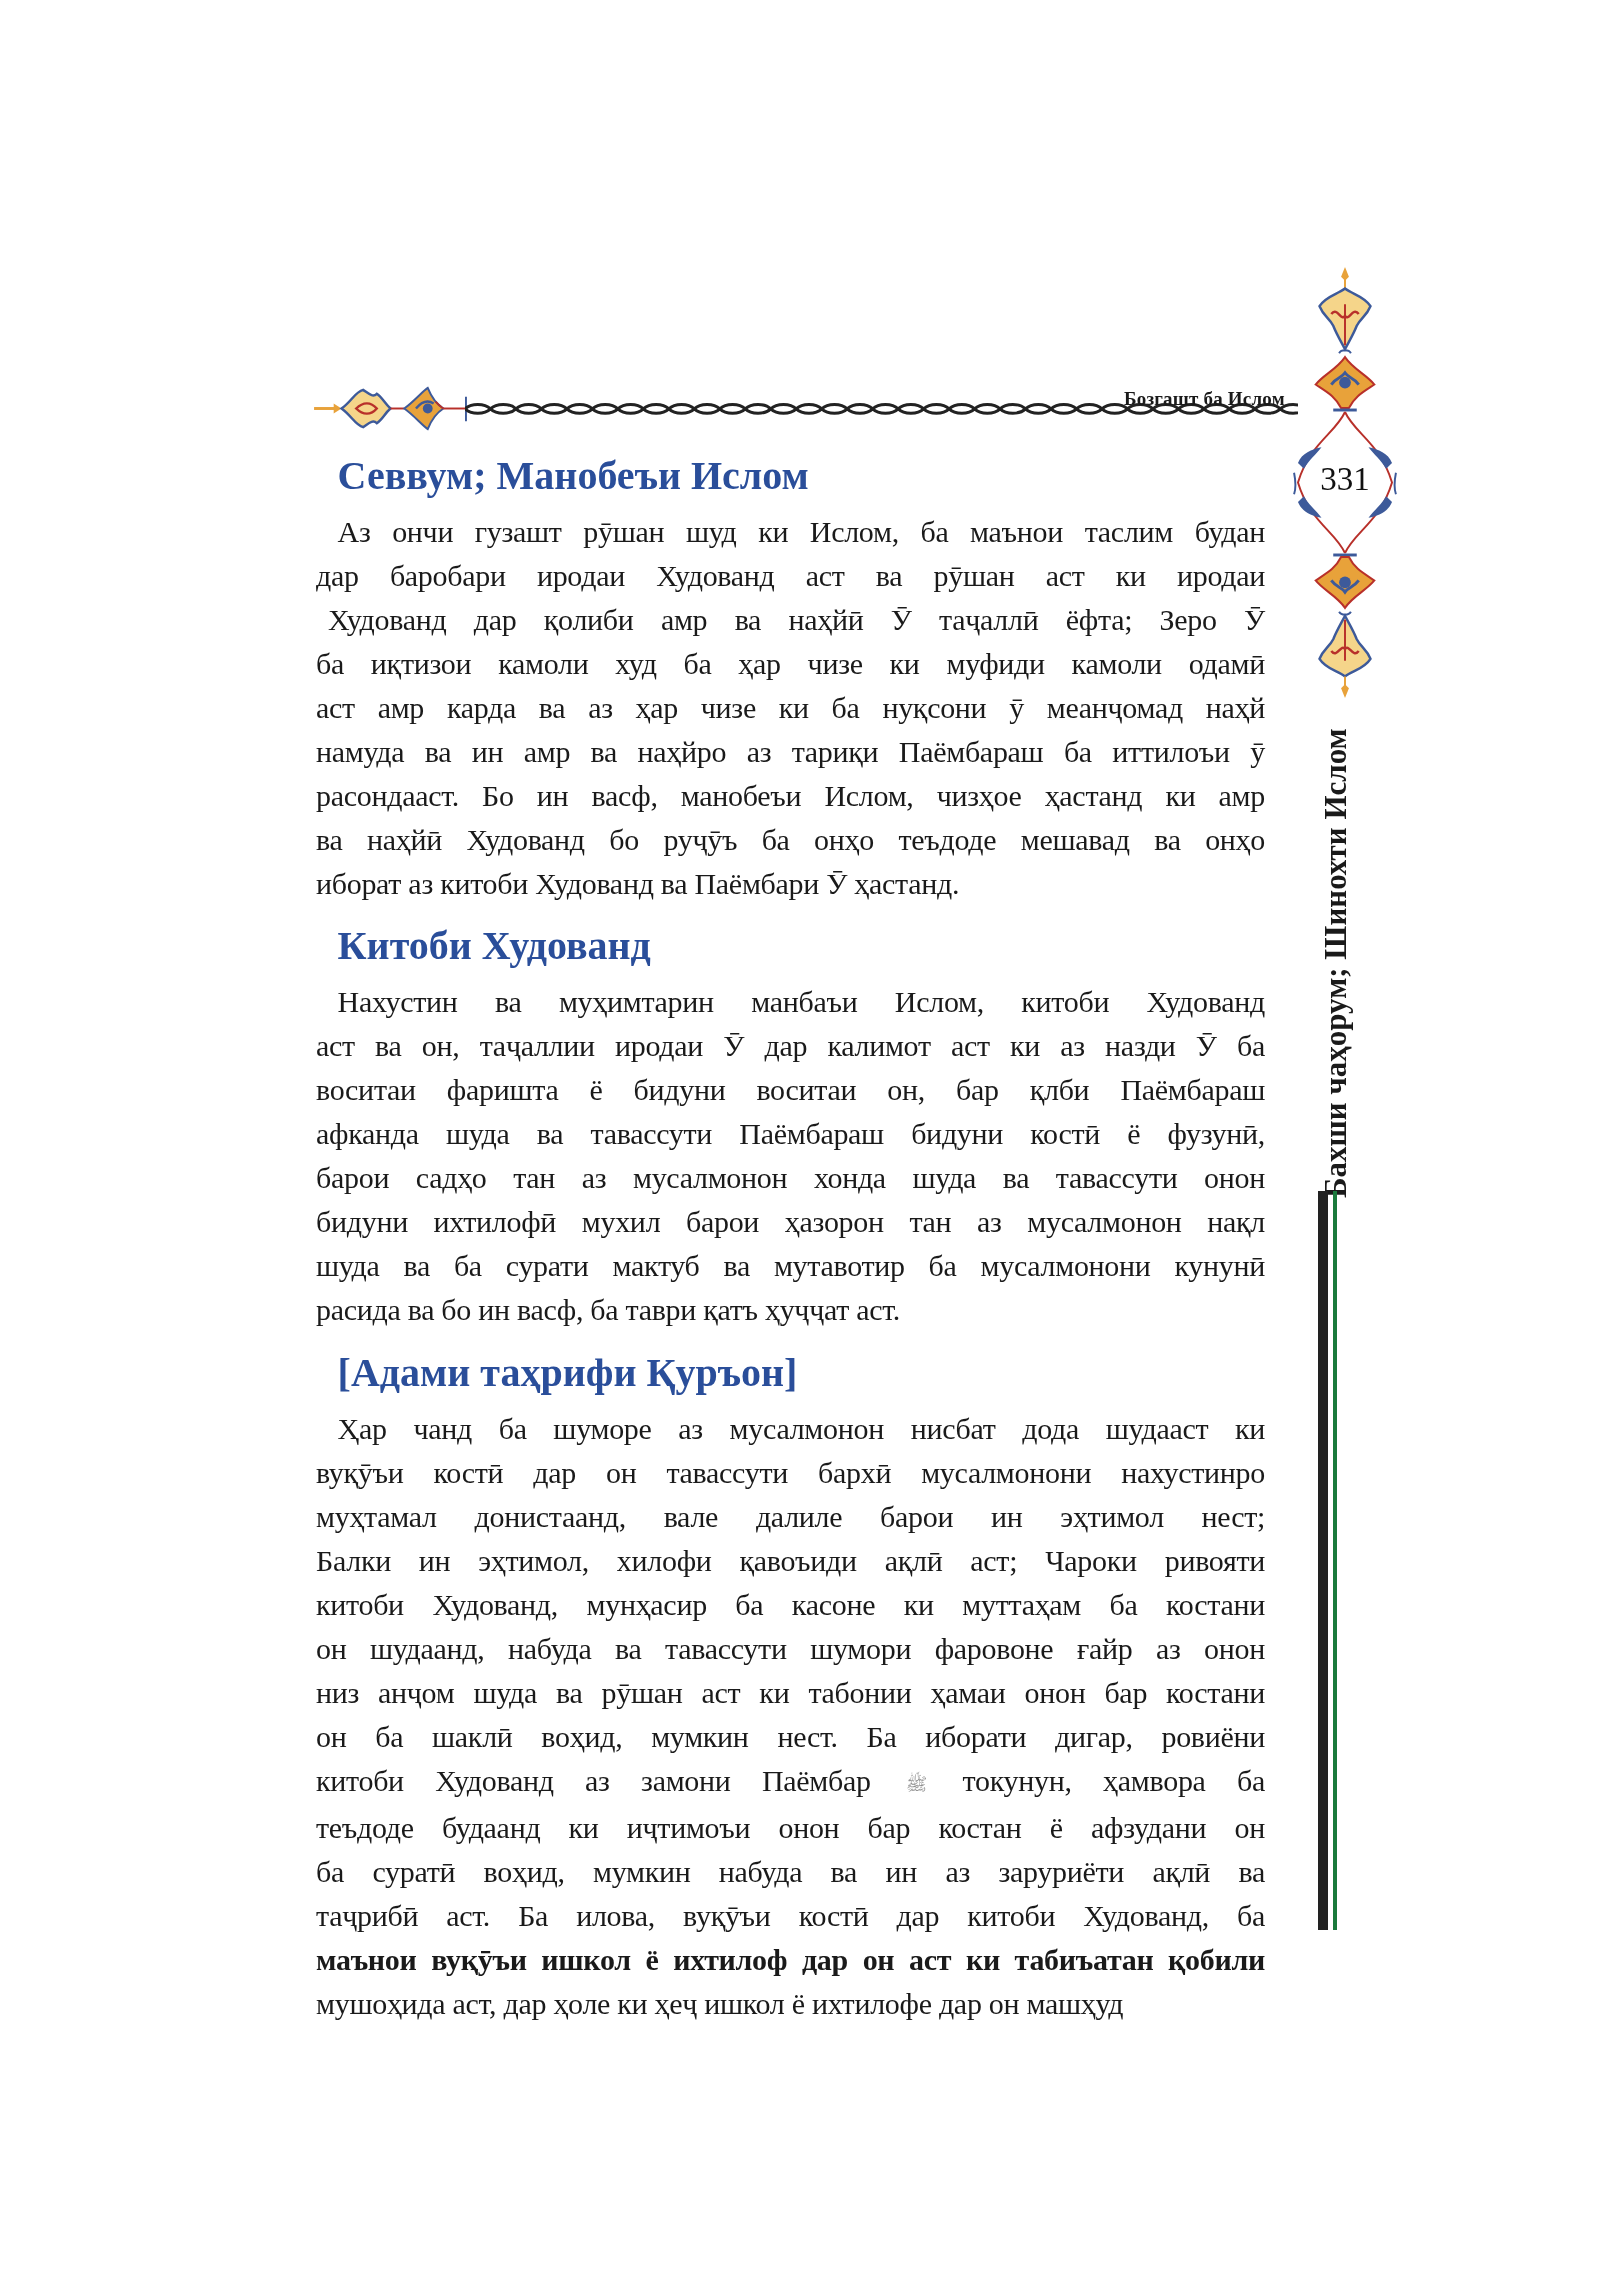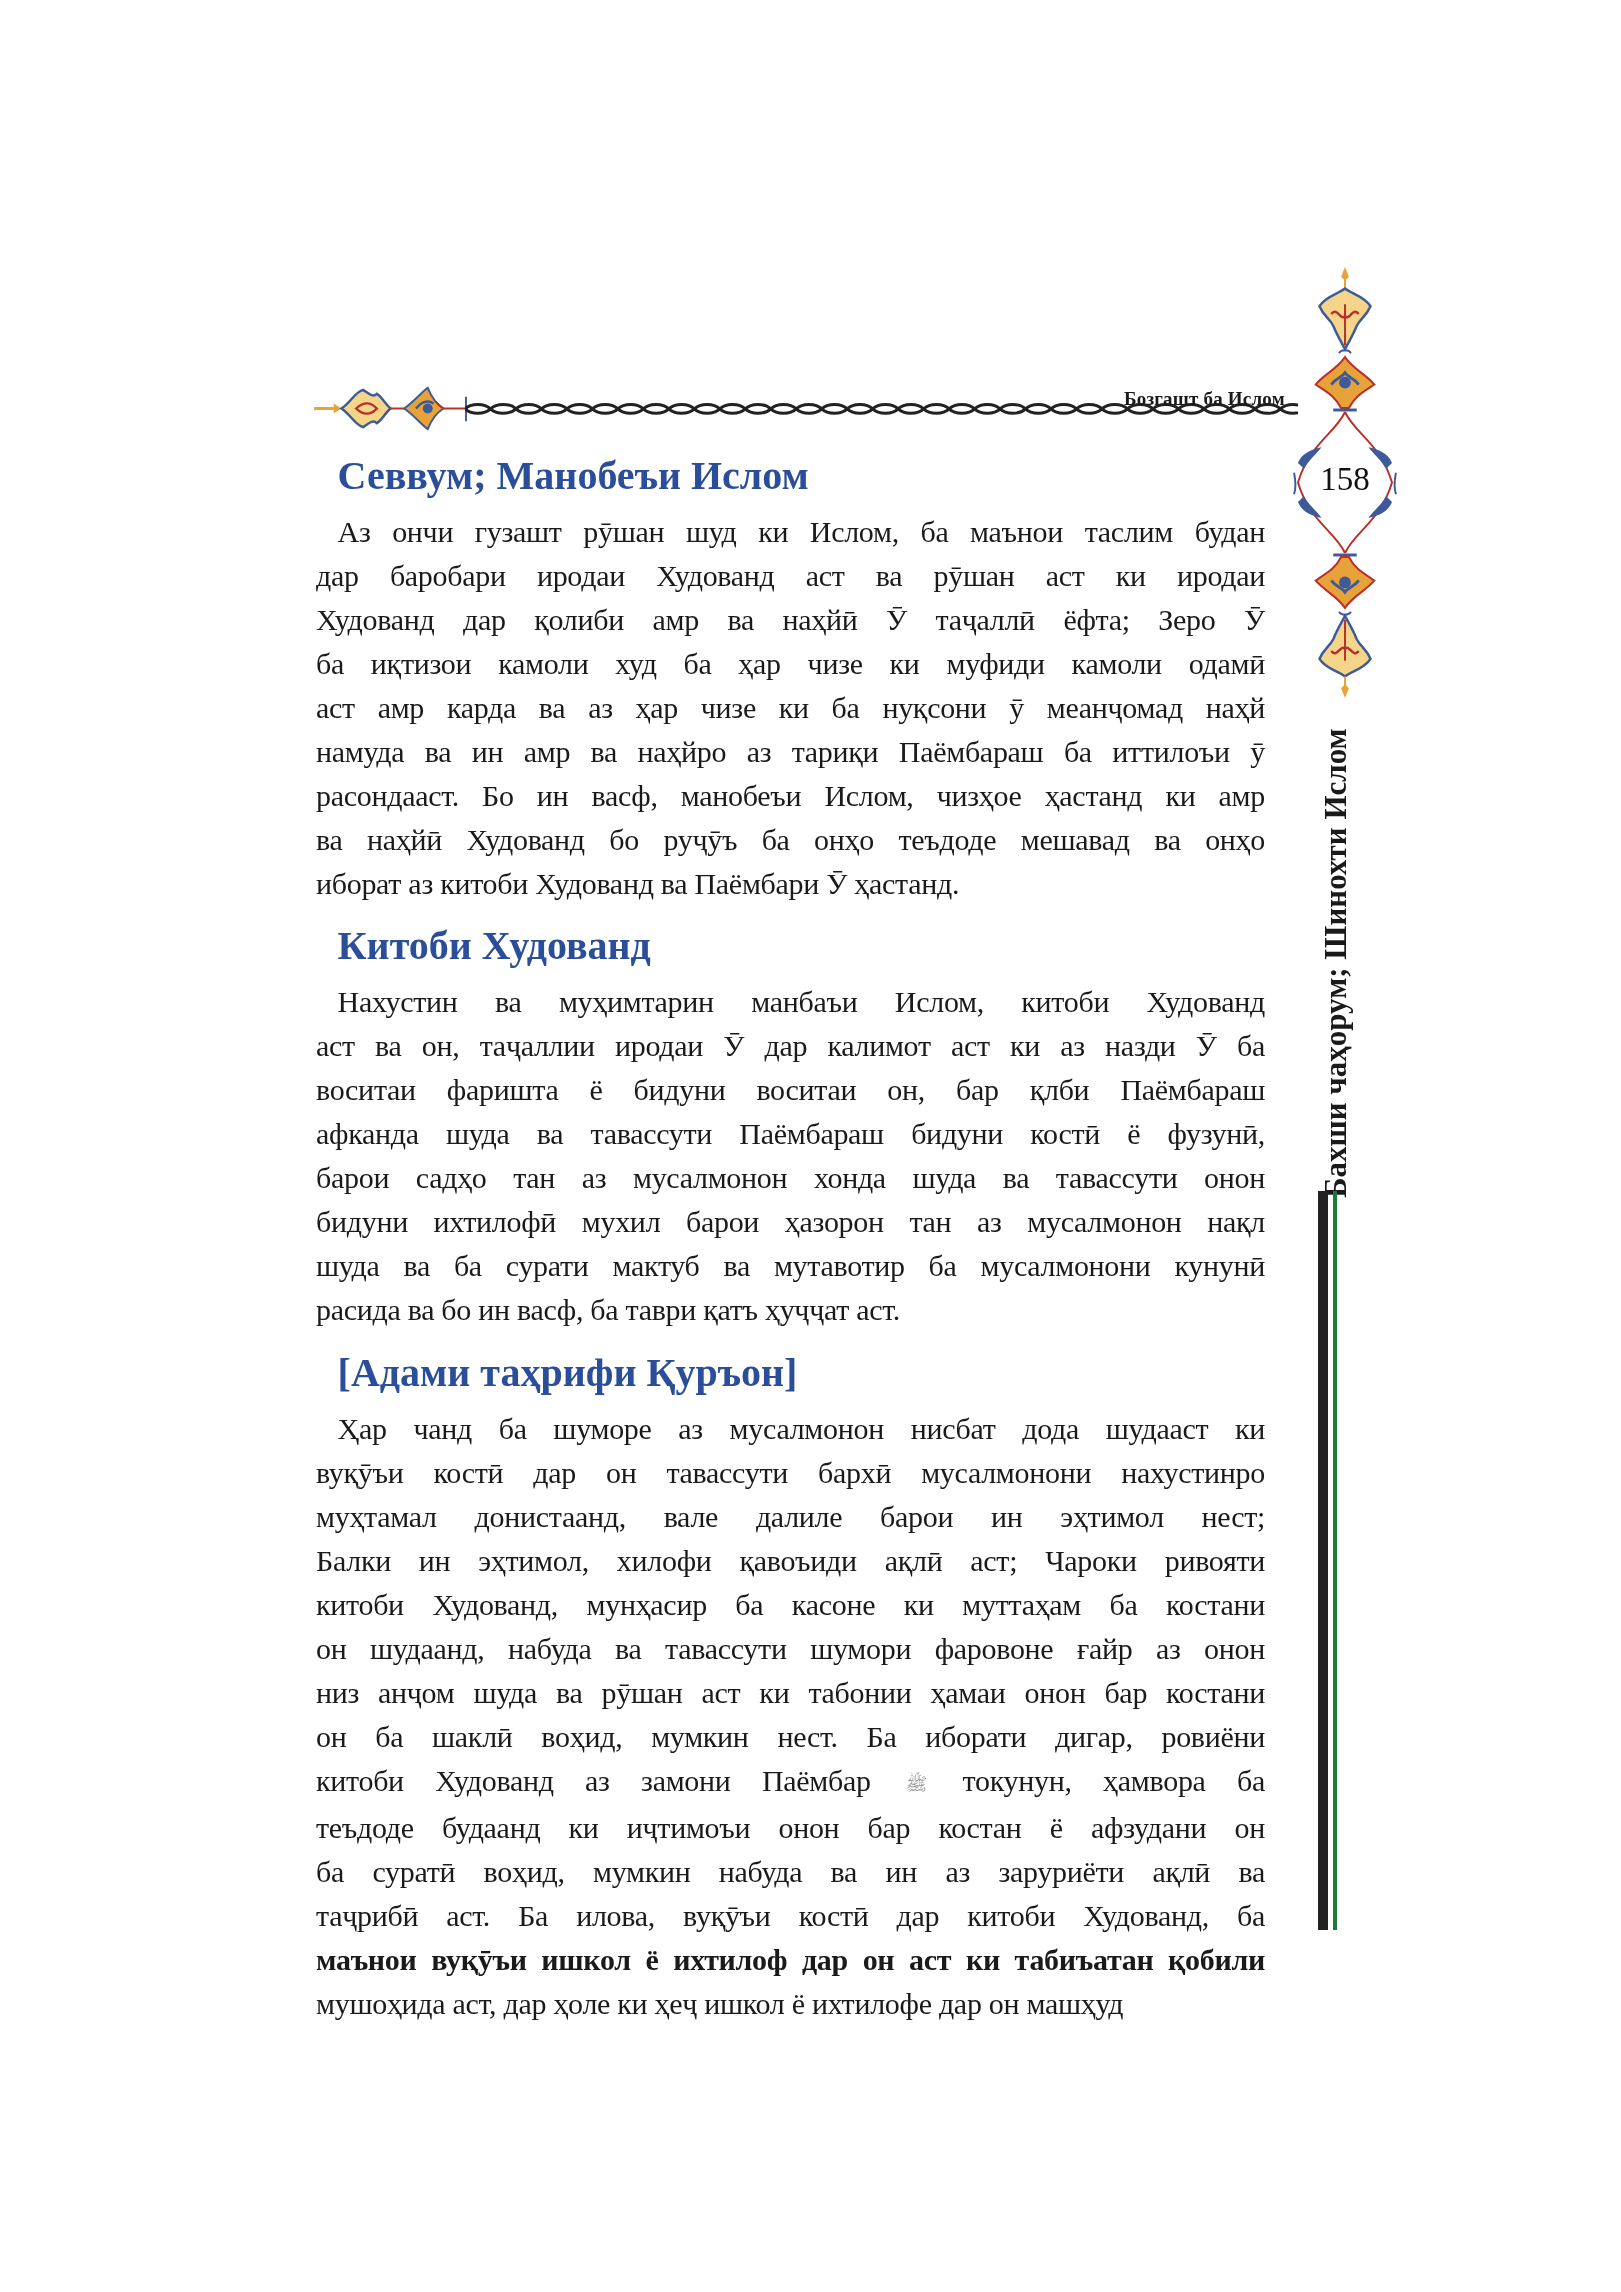--- a/index.html
+++ b/index.html
@@ -89,33 +89,33 @@
   <circle cx="54" cy="322" r="6" fill="#3d5a9a"></circle>
   <path d="M40,320 C46,328 50,326 54,332 C58,326 62,328 68,320" fill="none" stroke="#3d5a9a" stroke-width="3"></path>
   <path d="M48,352 C50,356 58,356 60,352" fill="none" stroke="#3d5a9a" stroke-width="2"></path>
 
   <path d="M54,418 C62,412 74,410 80,400 C76,390 70,388 66,380 C62,370 58,364 54,356 C50,364 46,370 42,380 C38,388 32,390 28,400 C34,410 46,412 54,418Z" fill="#f5d58a" stroke="#3d5a9a" stroke-width="2.5"></path>
   <path d="M40,392 C46,400 50,384 54,390 C58,384 62,400 68,392" fill="none" stroke="#b8302a" stroke-width="2.5"></path>
   <line x1="54" y1="360" x2="54" y2="402" stroke="#b8302a" stroke-width="2"></line>
   <line x1="54" y1="418" x2="54" y2="430" stroke="#e8a23a" stroke-width="2"></line>
   <polygon points="54,440 58,430 54,426 50,430" fill="#e8a23a"></polygon>
 </svg>
-<div class="page-num">158</div>
+<div class="page-num">331</div>
 
 <div class="side-title">Бахши чаҳорум; Шинохти Ислом</div>
 <div class="bar-black"></div>
 <div class="bar-green"></div>
 
 <div class="content">
   <h2 class="sec-h">Севвум; Манобеъи Ислом</h2>
   <div class="gap-p"></div>
   <div class="para">
       <span class="ln" style="text-indent: 21.6px;">Аз ончи гузашт рӯшан шуд ки Ислом, ба маънои таслим будан</span>
       <span class="ln" style="text-indent: 0px;">дар баробари иродаи Худованд аст ва рӯшан аст ки иродаи</span>
-      <span class="ln" style="text-indent: 0px;">Худованд дар қолиби амр ва наҳйӣ Ӯ таҷаллӣ ёфта; Зеро Ӯ</span>
+      <span class="ln" style="text-indent: 0px; margin-left: 12px;">Худованд дар қолиби амр ва наҳйӣ Ӯ таҷаллӣ ёфта; Зеро Ӯ</span>
       <span class="ln" style="text-indent: 0px;">ба иқтизои камоли худ ба ҳар чизе ки муфиди камоли одамӣ</span>
       <span class="ln" style="text-indent: 0px;">аст амр карда ва аз ҳар чизе ки ба нуқсони ӯ меанҷомад наҳй</span>
       <span class="ln" style="text-indent: 0px;">намуда ва ин амр ва наҳйро аз тариқи Паёмбараш ба иттилоъи ӯ</span>
       <span class="ln" style="text-indent: 0px;">расондааст. Бо ин васф, манобеъи Ислом, чизҳое ҳастанд ки амр</span>
       <span class="ln" style="text-indent: 0px;">ва наҳйӣ Худованд бо руҷӯъ ба онҳо теъдоде мешавад ва онҳо</span>
       <span class="ln last" style="text-indent: 0px;">иборат аз китоби Худованд ва Паёмбари Ӯ ҳастанд.</span>
     </div>
   <div class="gap-h"></div>
   <h2 class="sec-h">Китоби Худованд</h2>
   <div class="gap-p"></div>

